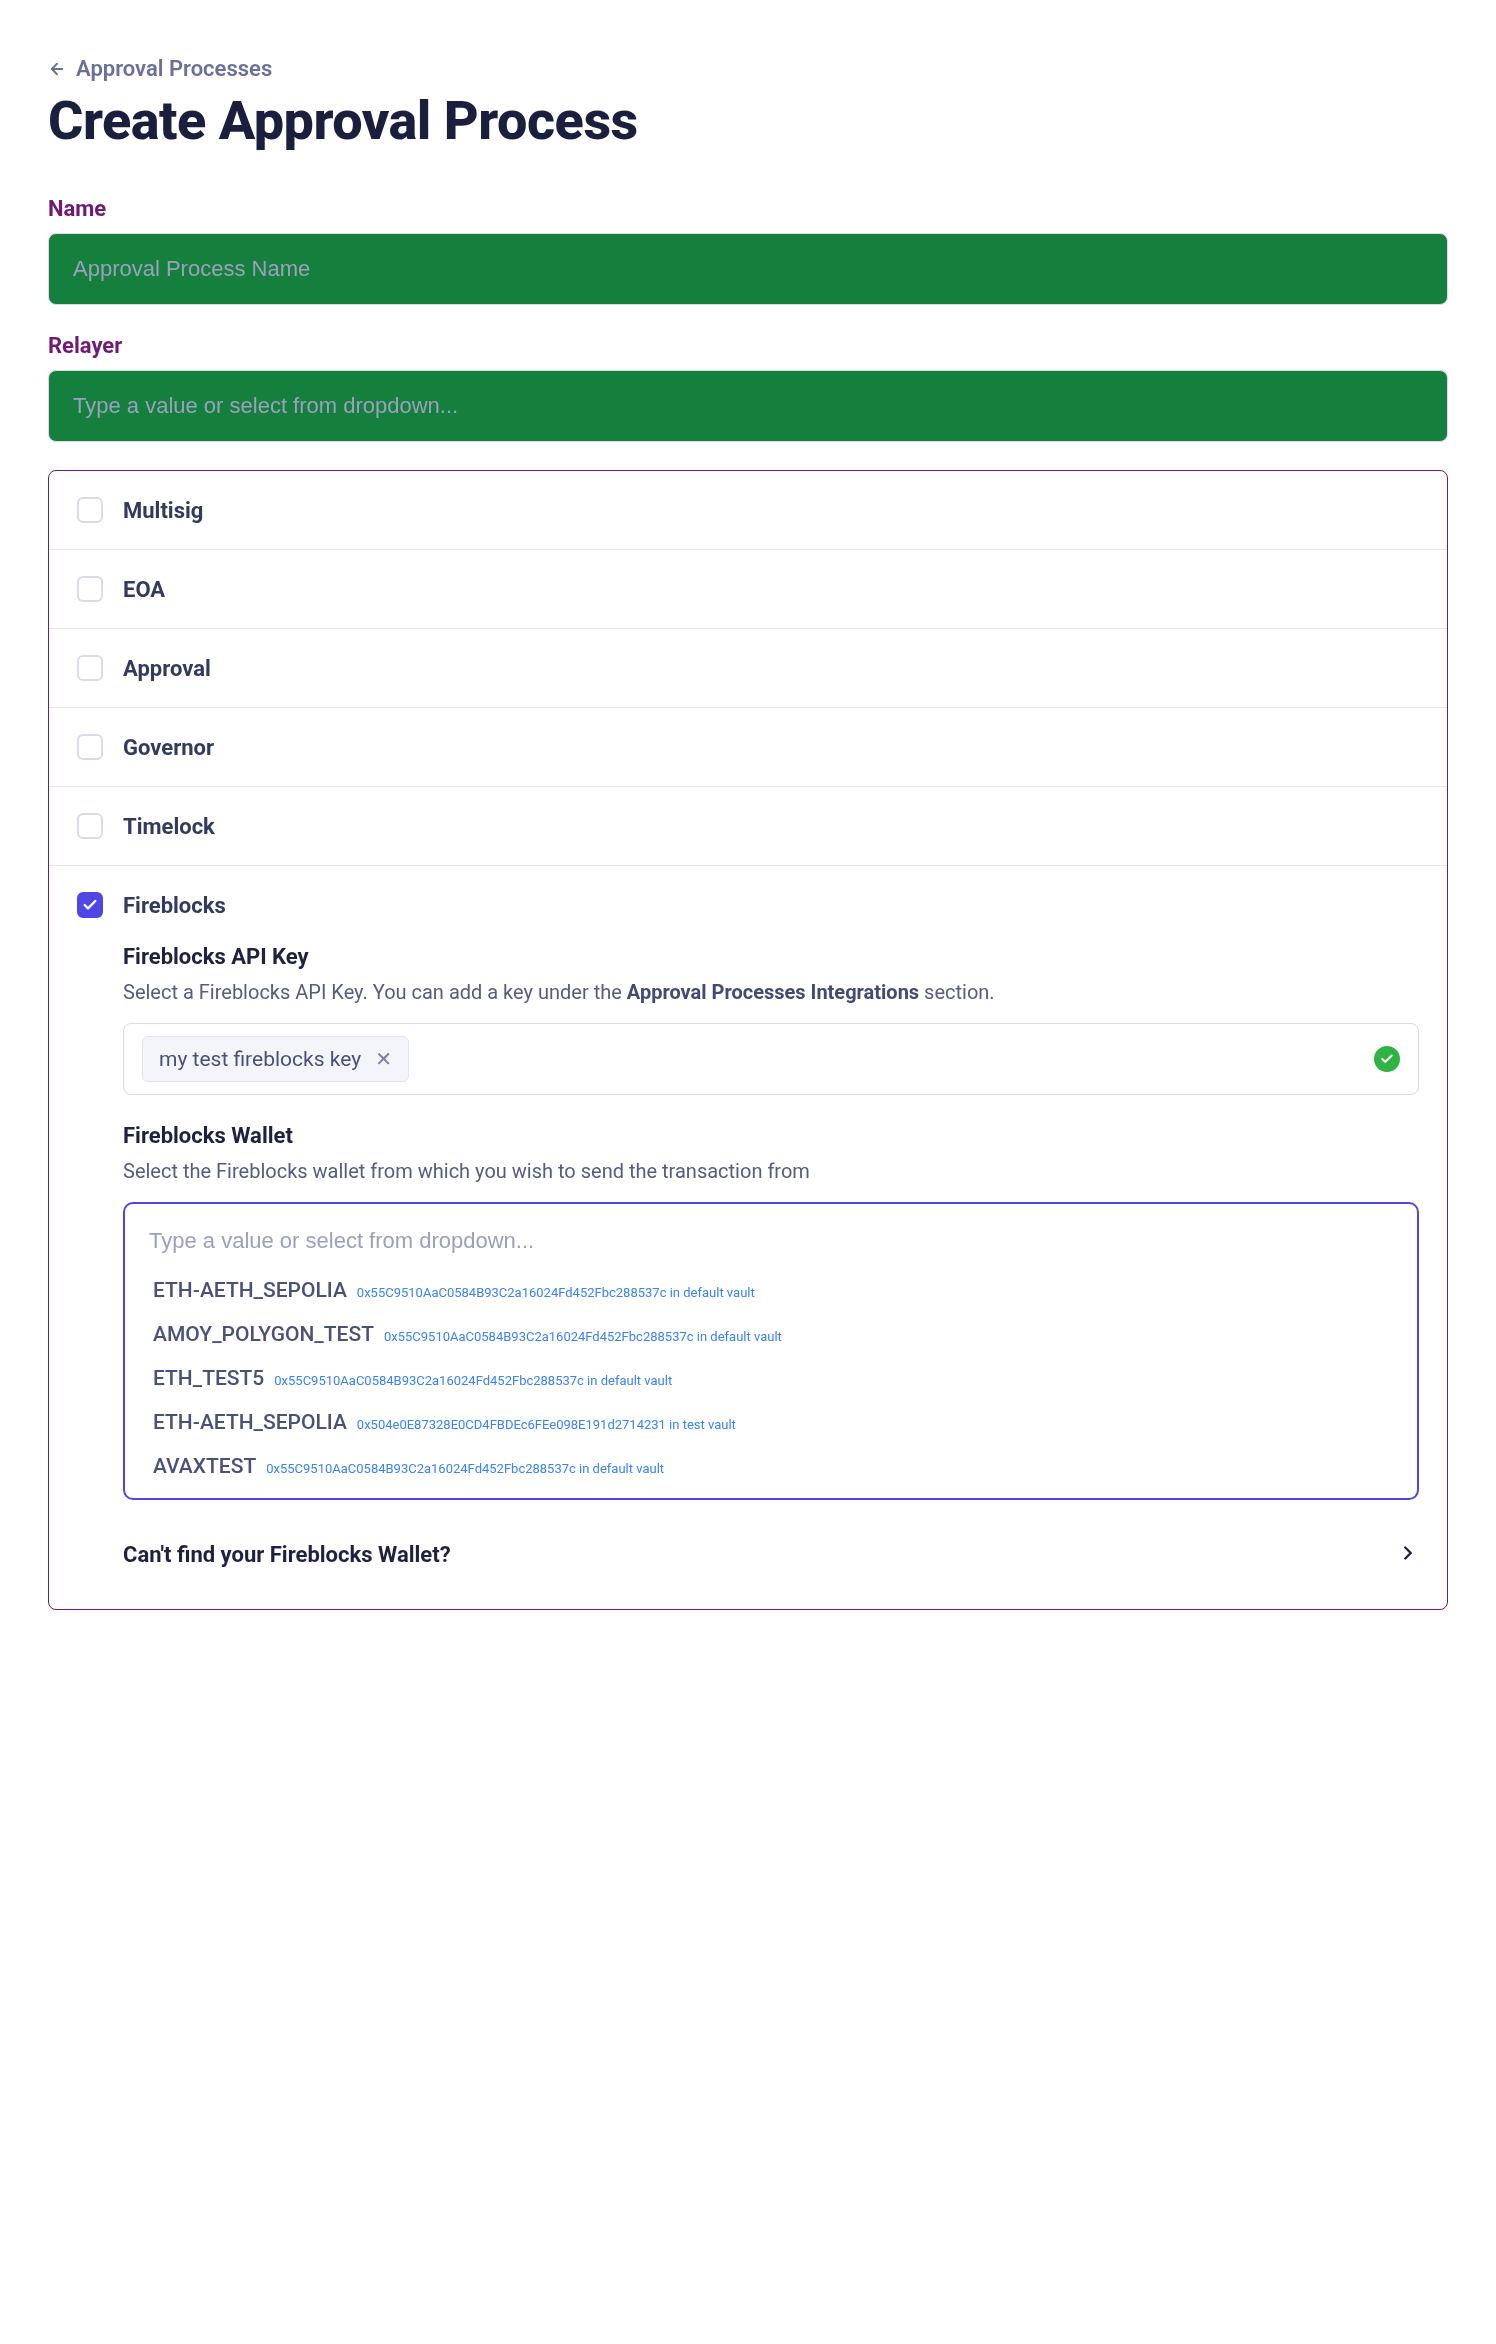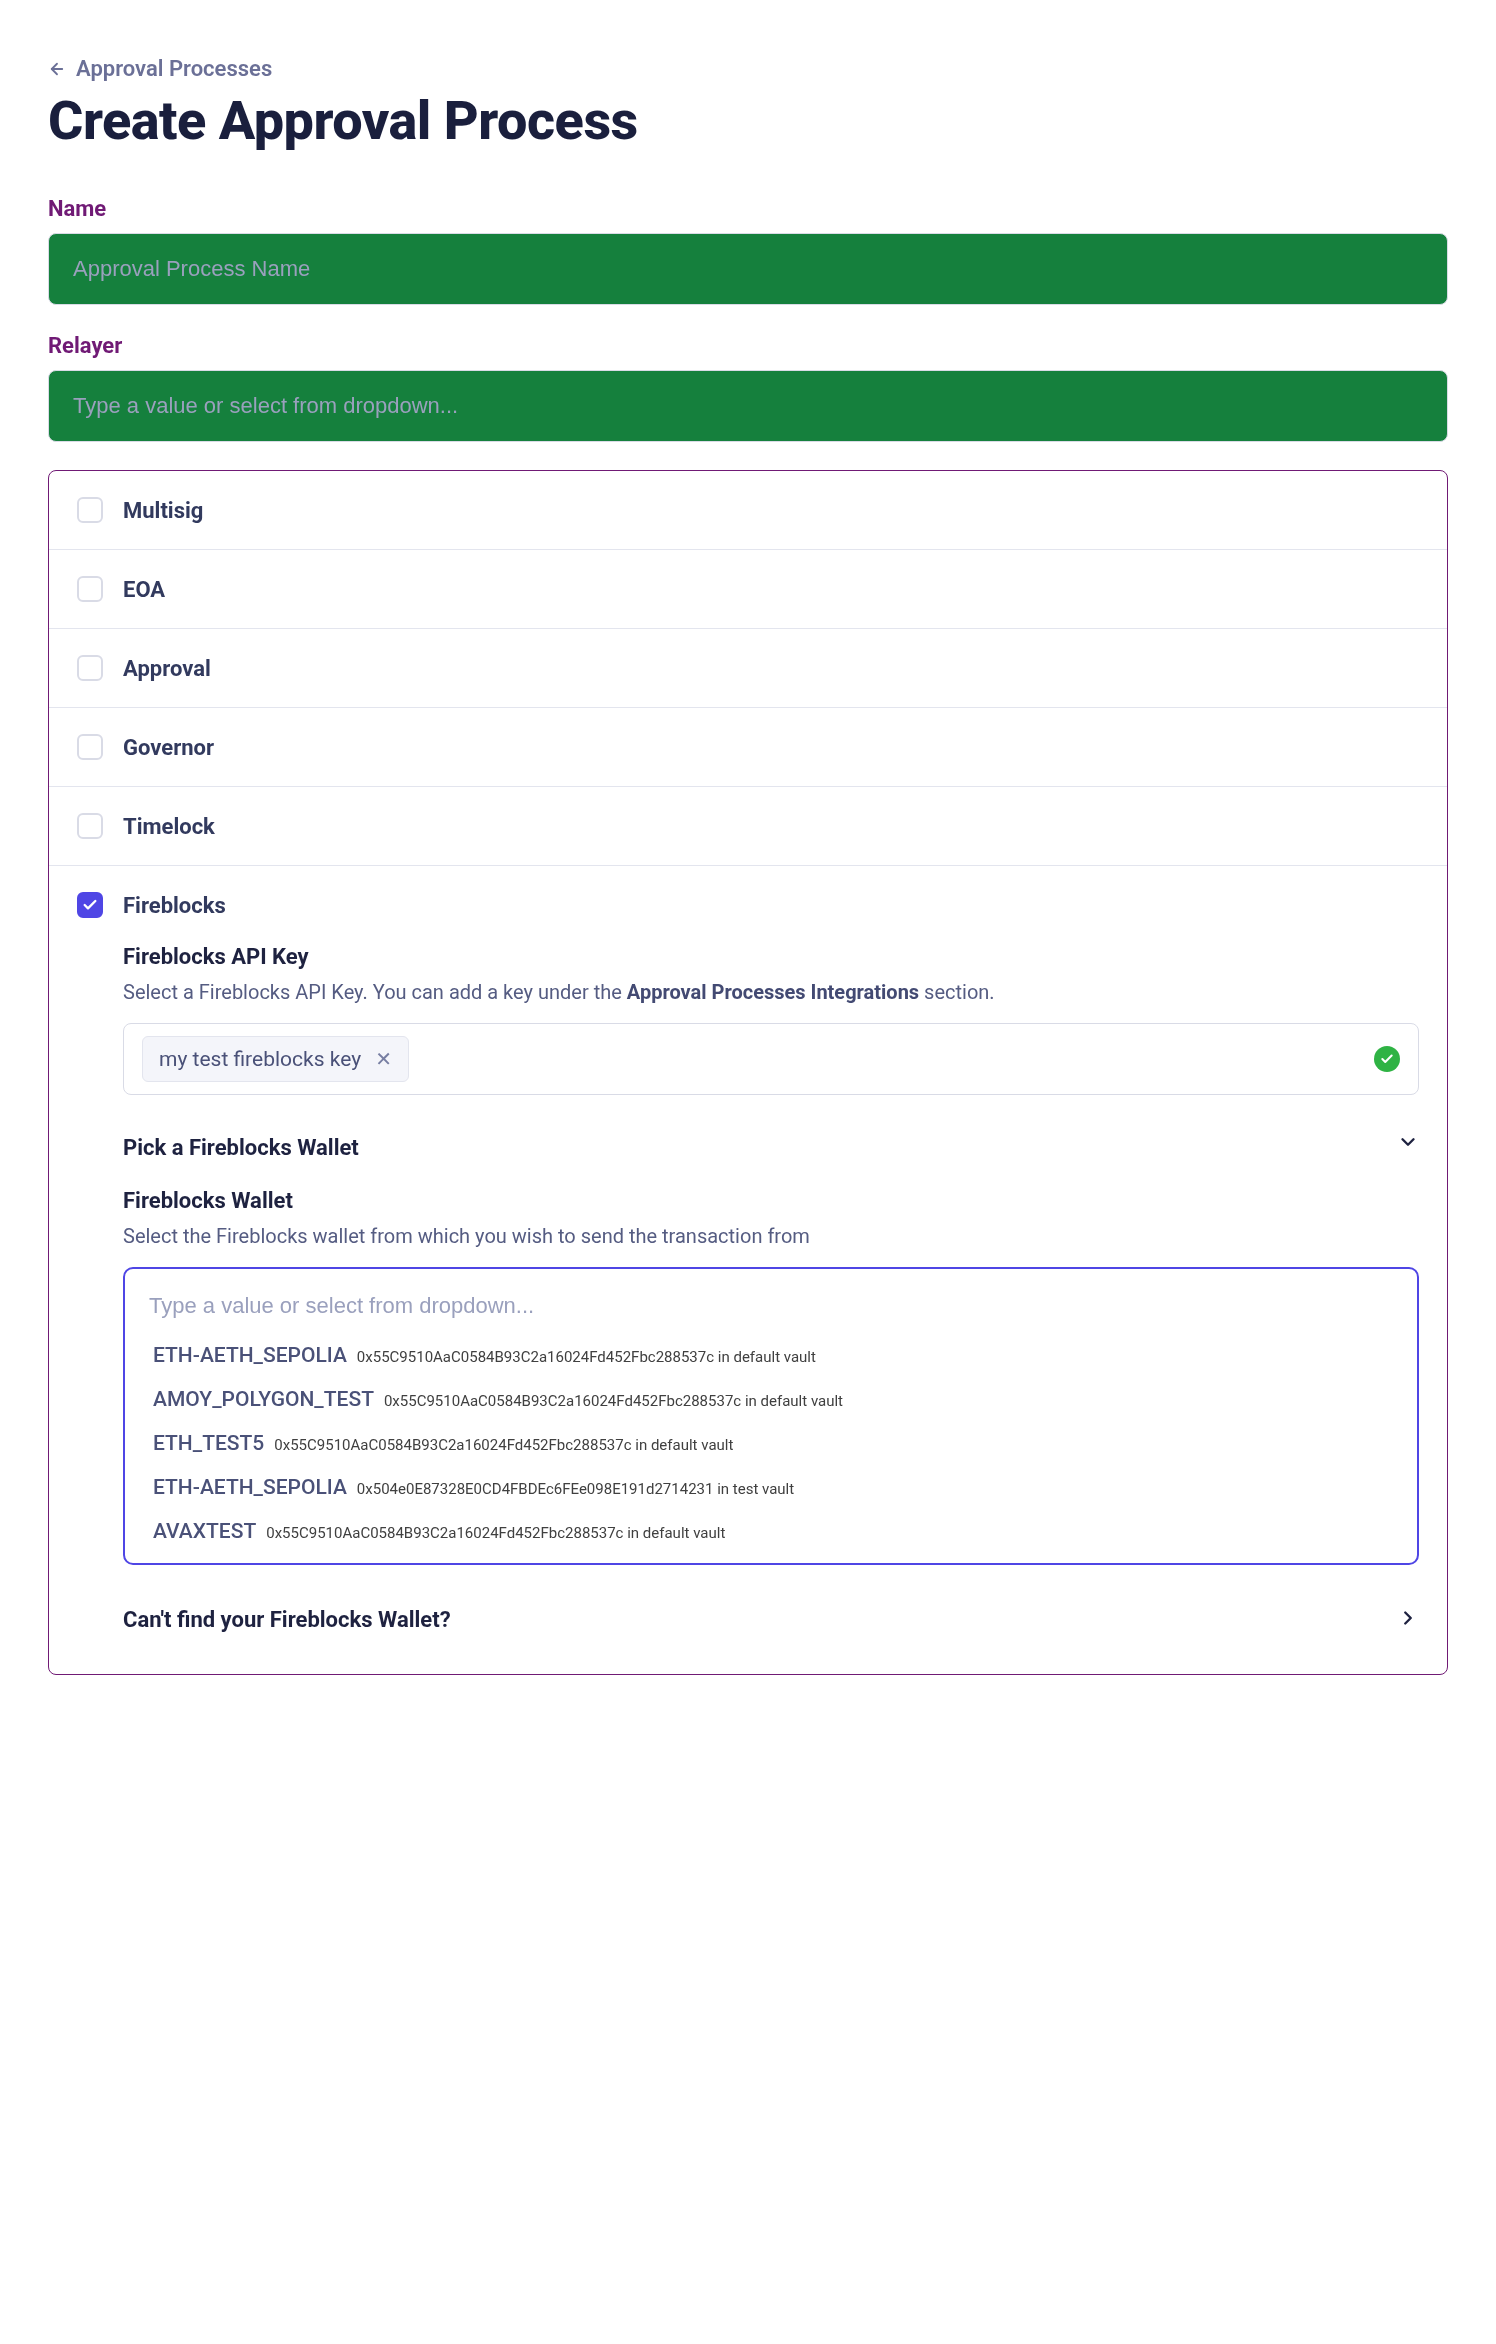--- a/index.html
+++ b/index.html
@@ -153,21 +153,21 @@
   .wallet-dropdown .dd-input::placeholder { color: #9aa0bd; }
   .dd-option {
     padding: 10px 28px;
     font-size: 21px;
     display: flex;
     gap: 10px;
     align-items: baseline;
     flex-wrap: wrap;
   }
   .dd-option .wname { color: #4a5178; font-weight: 500; }
-  .dd-option .waddr { color: #404040; font-size: 15px; }
+  .dd-option .waddr { color: #3b82f6; font-size: 13px; }
   .cant-find-row {
     display: flex;
     align-items: center;
     justify-content: space-between;
     margin-left: 46px;
     margin-top: 30px;
   }
   .chevron { width: 22px; height: 22px; }
 </style>
 </head>
@@ -248,26 +248,20 @@
         </span>
         <span class="spacer"></span>
         <span class="check-circle">
           <svg viewBox="0 0 24 24" fill="none" stroke="#fff" stroke-width="3.5" stroke-linecap="round" stroke-linejoin="round">
               <polyline points="20 6 9 17 4 12"></polyline>
             </svg>
         </span>
       </div>
     </div>
 
-    <div class="expand-row">
-      <div class="sub-heading">Pick a Fireblocks Wallet</div>
-      <svg class="chevron" viewBox="0 0 24 24" fill="none" stroke="#1e2240" stroke-width="2.6" stroke-linecap="round" stroke-linejoin="round">
-          <polyline points="6 9 12 15 18 9"></polyline>
-        </svg>
-    </div>
 
     <div class="sub-block" style="margin-bottom:14px;">
       <div class="sub-heading">Fireblocks Wallet</div>
       <div class="sub-desc">Select the Fireblocks wallet from which you wish to send the transaction from</div>
     </div>
 
     <div class="wallet-dropdown">
       <input type="text" class="dd-input" placeholder="Type a value or select from dropdown..." style="">
       <div class="dd-option">
         <span class="wname">ETH-AETH_SEPOLIA</span>

